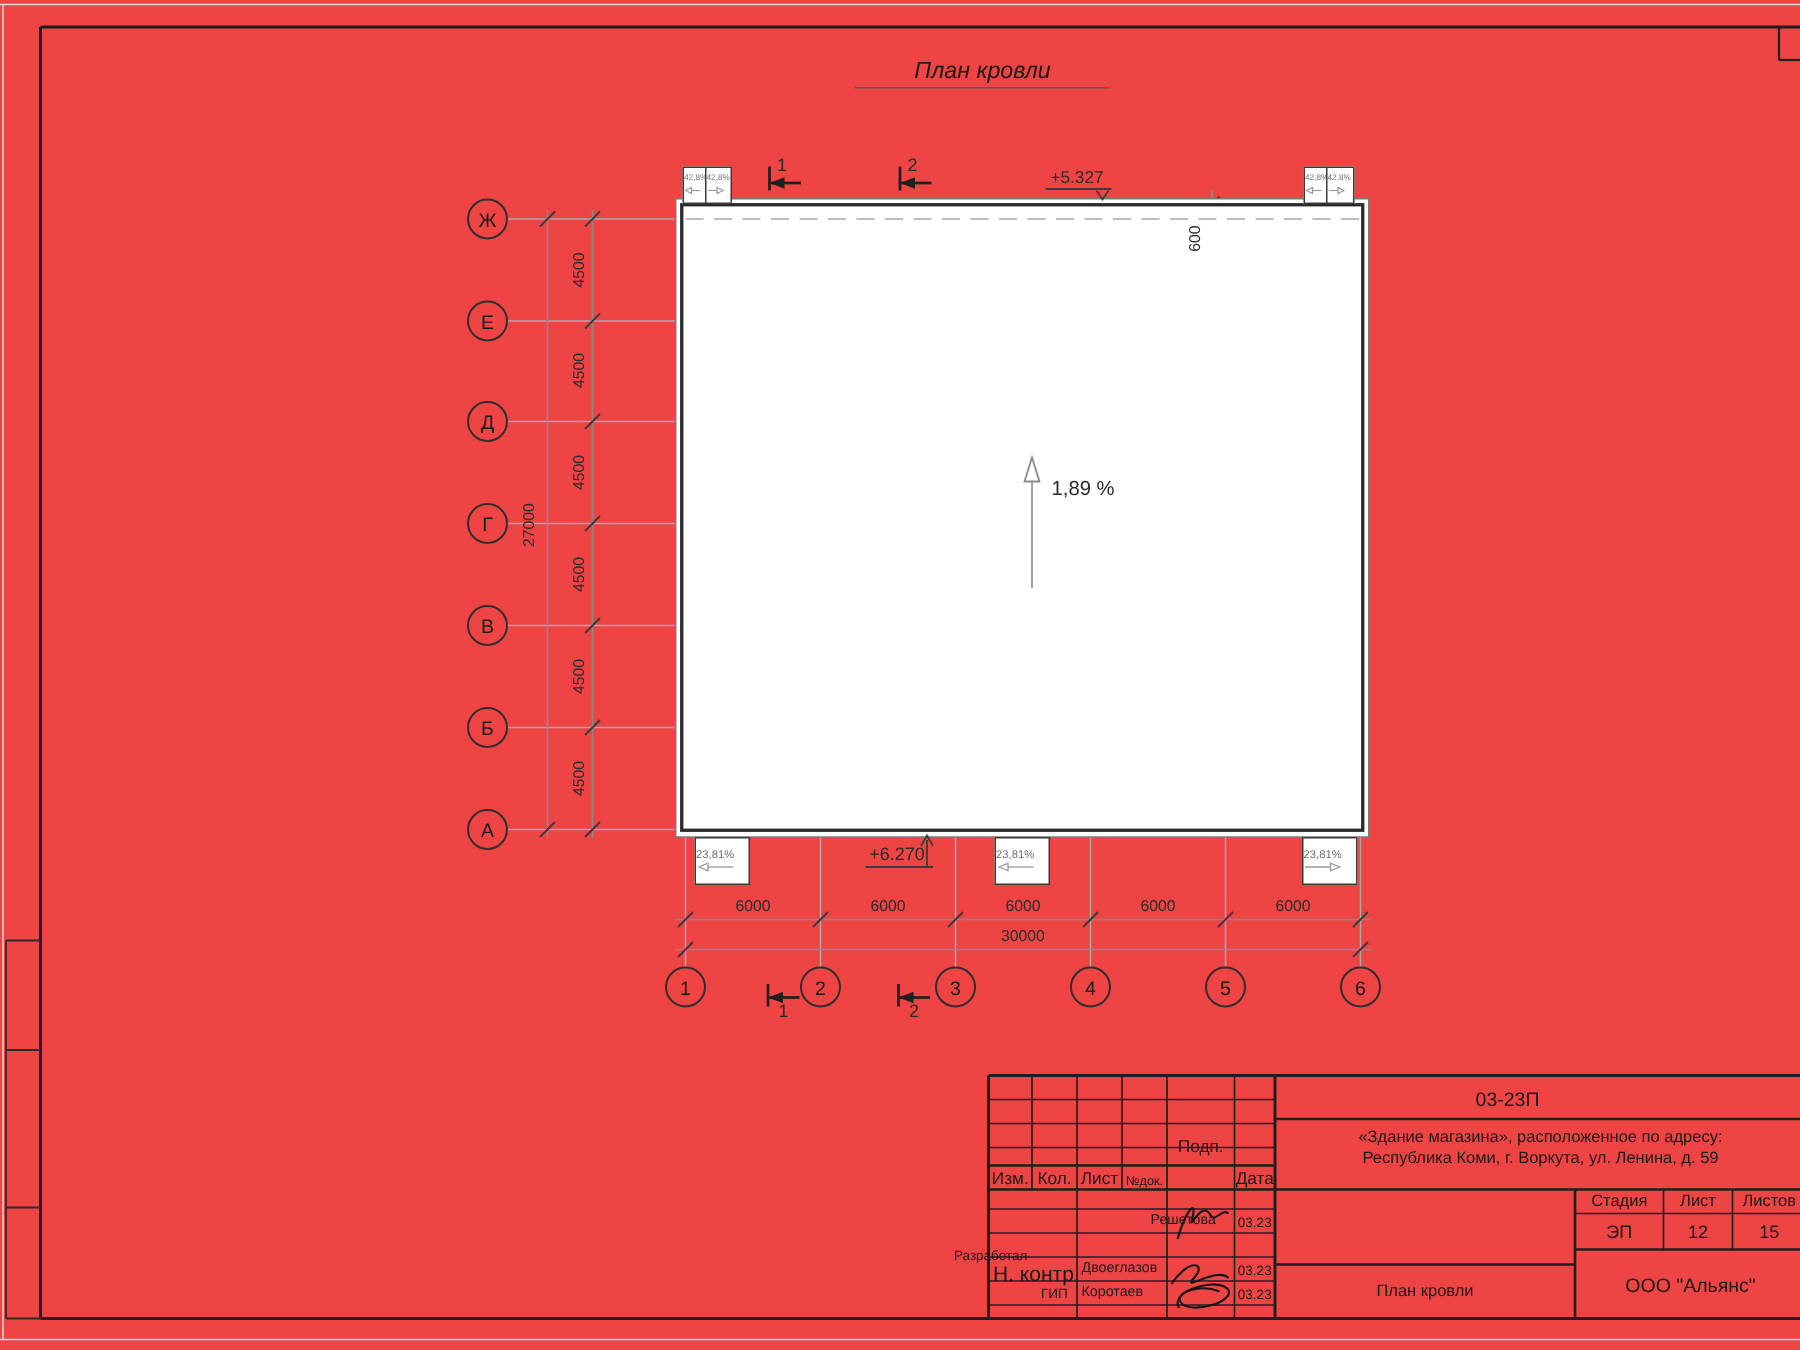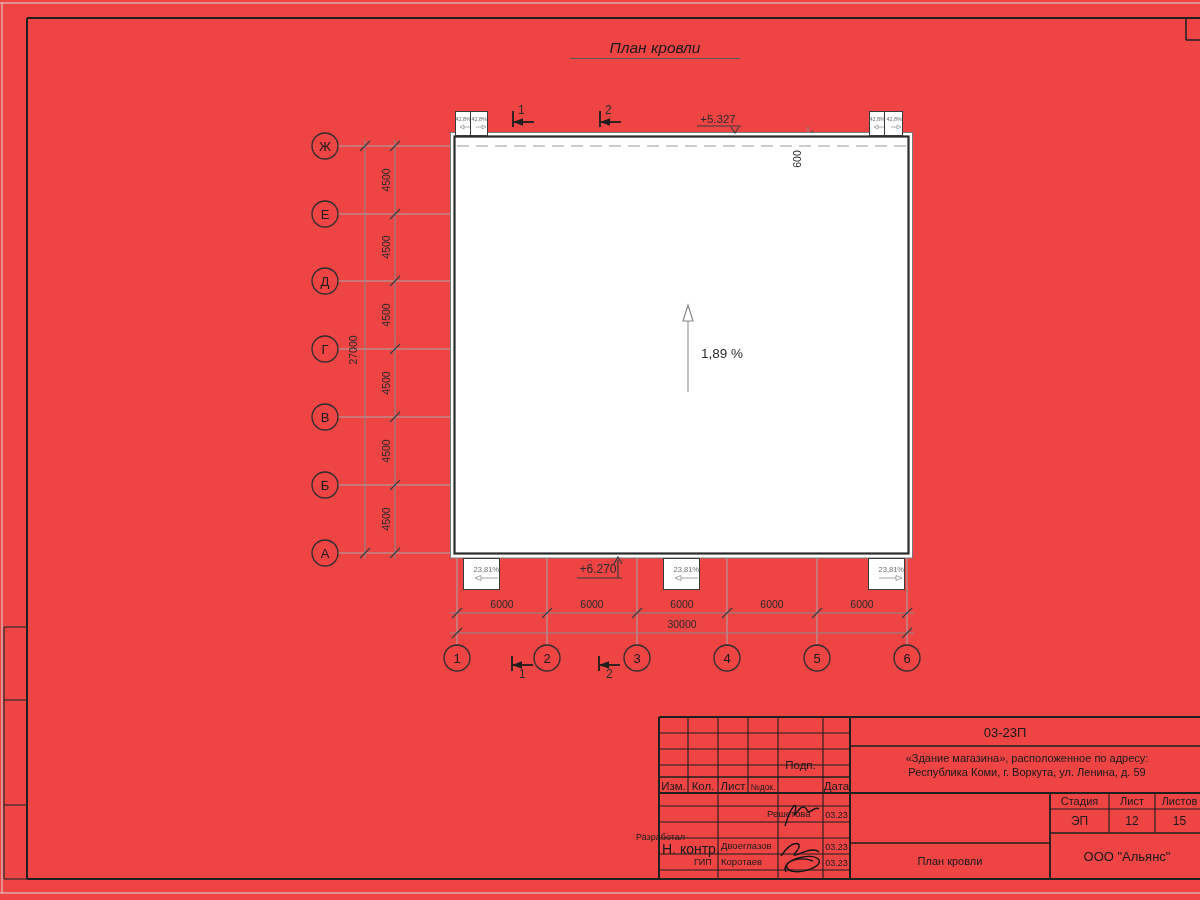--- a/index.html
+++ b/index.html
@@ -4,21 +4,21 @@
 <style>
   html,body{margin:0;padding:0;background:#fff;}
   #sheet{position:relative;width:1200px;height:900px;background:#ef4444;overflow:hidden;
          font-family:"Liberation Sans","DejaVu Sans",sans-serif;color:#1a1a1a;}
   .abs{position:absolute;}
   .c{display:flex;align-items:center;justify-content:center;text-align:center;}
   .rot{transform:rotate(-90deg);transform-origin:center center;}
   .dim{font-size:10.5px;color:#2b2b2b;white-space:nowrap;}
   .axis{font-size:13px;color:#1a1a1a;}
   .drain{position:absolute;border:1.5px solid #3a3a3a;background:#fff;display:flex;
-         flex-direction:column;align-items:flex-end;justify-content:center;gap:1px;}
+         flex-direction:column;align-items:flex-start;justify-content:center;gap:1px;}
   .drain .pct{color:#6e6e6e;line-height:1;}
   .tb{white-space:nowrap;}
   svg{display:block;}
 </style>
 </head>
 <body>
 
 <div id="sheet">
 
   <svg class="abs" style="left:0;top:0;" width="1200" height="900" viewBox="0 0 1200 900">
@@ -206,21 +206,21 @@
   <div class="abs c dim" style="left:660px;top:598px;width:44px;height:12px;">6000</div>
   <div class="abs c dim" style="left:750px;top:598px;width:44px;height:12px;">6000</div>
   <div class="abs c dim" style="left:840px;top:598px;width:44px;height:12px;">6000</div>
   <div class="abs c dim" style="left:657px;top:618px;width:50px;height:12px;">30000</div>
 
   <div class="abs c dim rot" style="left:782px;top:153px;width:30px;height:12px;">600</div>
 
   <div class="abs c dim" style="left:697px;top:112px;width:42px;height:13px;font-size:11.5px;">+5.327</div>
   <div class="abs c dim" style="left:577px;top:561px;width:42px;height:15px;font-size:12px;">+6.270</div>
 
-  <div class="abs dim" style="left:701px;top:346px;font-size:13.5px;">1,89 %</div>
+  <div class="abs dim" style="left:701px;top:318px;font-size:13.5px;">1,89 %</div>
 
   <div class="abs dim" style="left:518px;top:103px;font-size:12px;">1</div>
   <div class="abs dim" style="left:605px;top:103px;font-size:12px;">2</div>
   <div class="abs dim" style="left:519px;top:667px;font-size:12px;">1</div>
   <div class="abs dim" style="left:606px;top:667px;font-size:12px;">2</div>
 
   <div class="drain" style="left:455px;top:111px;width:15px;height:23px;">
     <span class="pct" style="font-size:5.5px;">42,8%</span>
     <svg width="12" height="6">
         <line x1="11" y1="3" x2="4" y2="3" stroke="#9a9a9a" stroke-width="0.8"></line>

